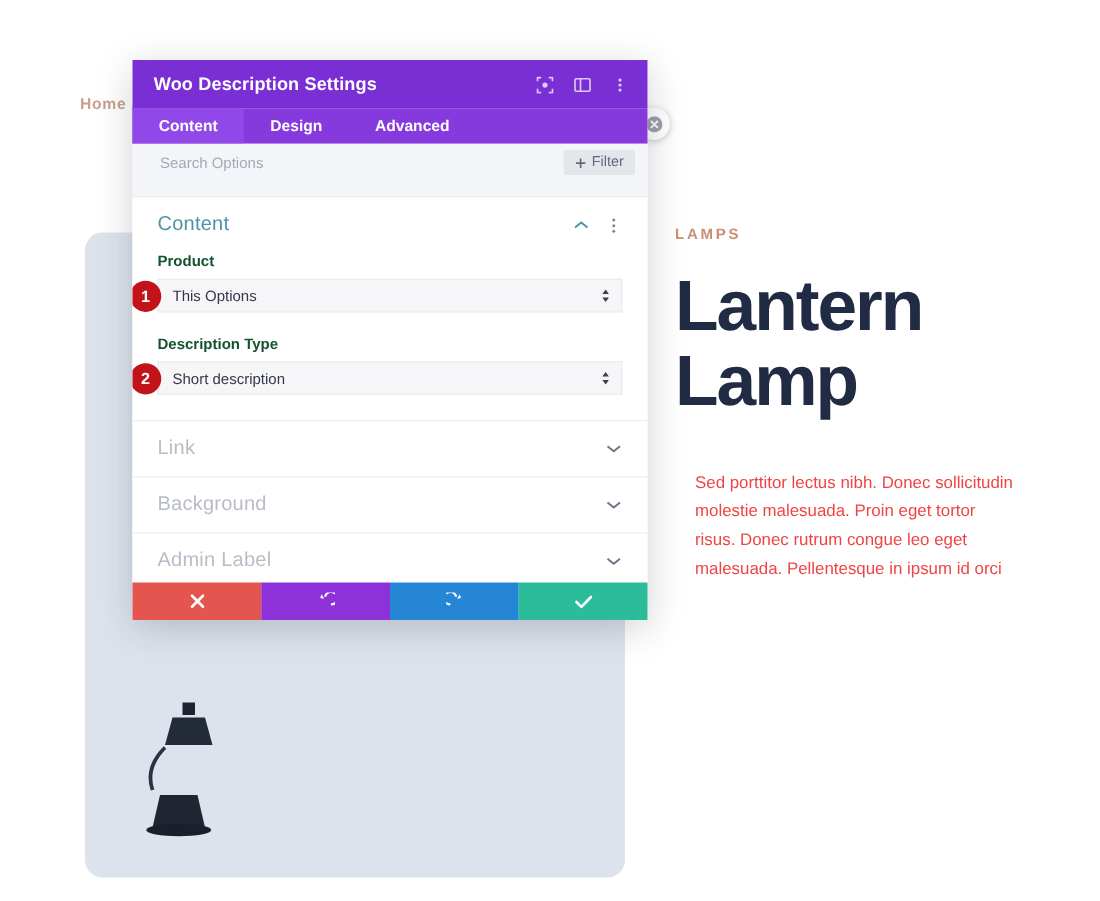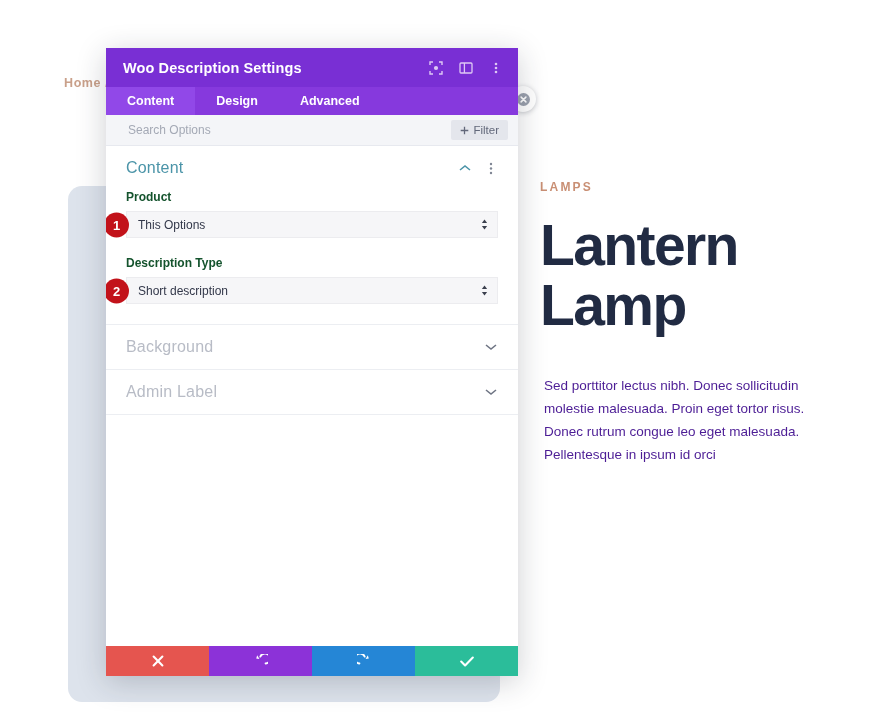--- a/index.html
+++ b/index.html
@@ -61,31 +61,31 @@
     font-size: 57px;
     line-height: 1.05;
     font-weight: 700;
     color: #212b43;
     letter-spacing: -1.6px;
     margin: 0 0 38px 0;
   }
   .product-desc {
     font-size: 13.5px;
     line-height: 1.72;
-    color: #4c1d95;
-    margin: 4px;
+    color: #ef4444;
+    margin: 16px;
   }
 
   
   .settings-modal {
     position: absolute;
     left: 106px;
     top: 48px;
     width: 412px;
-    height: 628px;
+    height: 448px;
     background: #ffffff;
     box-shadow: 0 6px 28px rgba(30,35,50,.22);
     display: flex;
     flex-direction: column;
     z-index: 20;
   }
 
   .modal-header {
     height: 39px;
     background: #792fd4;
@@ -135,21 +135,21 @@
     white-space: nowrap;
   }
   .tab.active { background: #9148e8; }
 
   .search-row {
     height: 30px;
     background: #f4f5f8;
     border-bottom: 1px solid #e7e9ef;
     display: flex;
     align-items: center;
-    padding: 0 10px 0 20px;
+    padding: 0 10px 12px 20px;
     flex: 0 0 auto;
   }
   .search-input {
     flex: 1 1 auto;
     border: none;
     outline: none;
     background: transparent;
     font-family: "Liberation Sans", sans-serif;
     font-size: 12px;
     color: #5c6270;
@@ -410,20 +410,30 @@
                   <path d="M3.5 10.5l2.6-3.6H0.9z" fill="#3a3f4d"></path>
                 </svg>
               </span>
             </div>
           </div>
         </div>
 
       </div>
     </div>
 
+    <div class="toggle-section">
+      <div class="toggle-head">
+        <div class="toggle-title closed">Link</div>
+        <span class="chev">
+          <svg width="12" height="8" viewBox="0 0 12 8" fill="none" stroke="#6f7584" stroke-width="1.6">
+            <path d="M1 2l5 4 5-4"></path>
+          </svg>
+        </span>
+      </div>
+    </div>
 
     <div class="toggle-section">
       <div class="toggle-head">
         <div class="toggle-title closed">Background</div>
         <span class="chev">
           <svg width="12" height="8" viewBox="0 0 12 8" fill="none" stroke="#6f7584" stroke-width="1.6">
             <path d="M1 2l5 4 5-4"></path>
           </svg>
         </span>
       </div>

